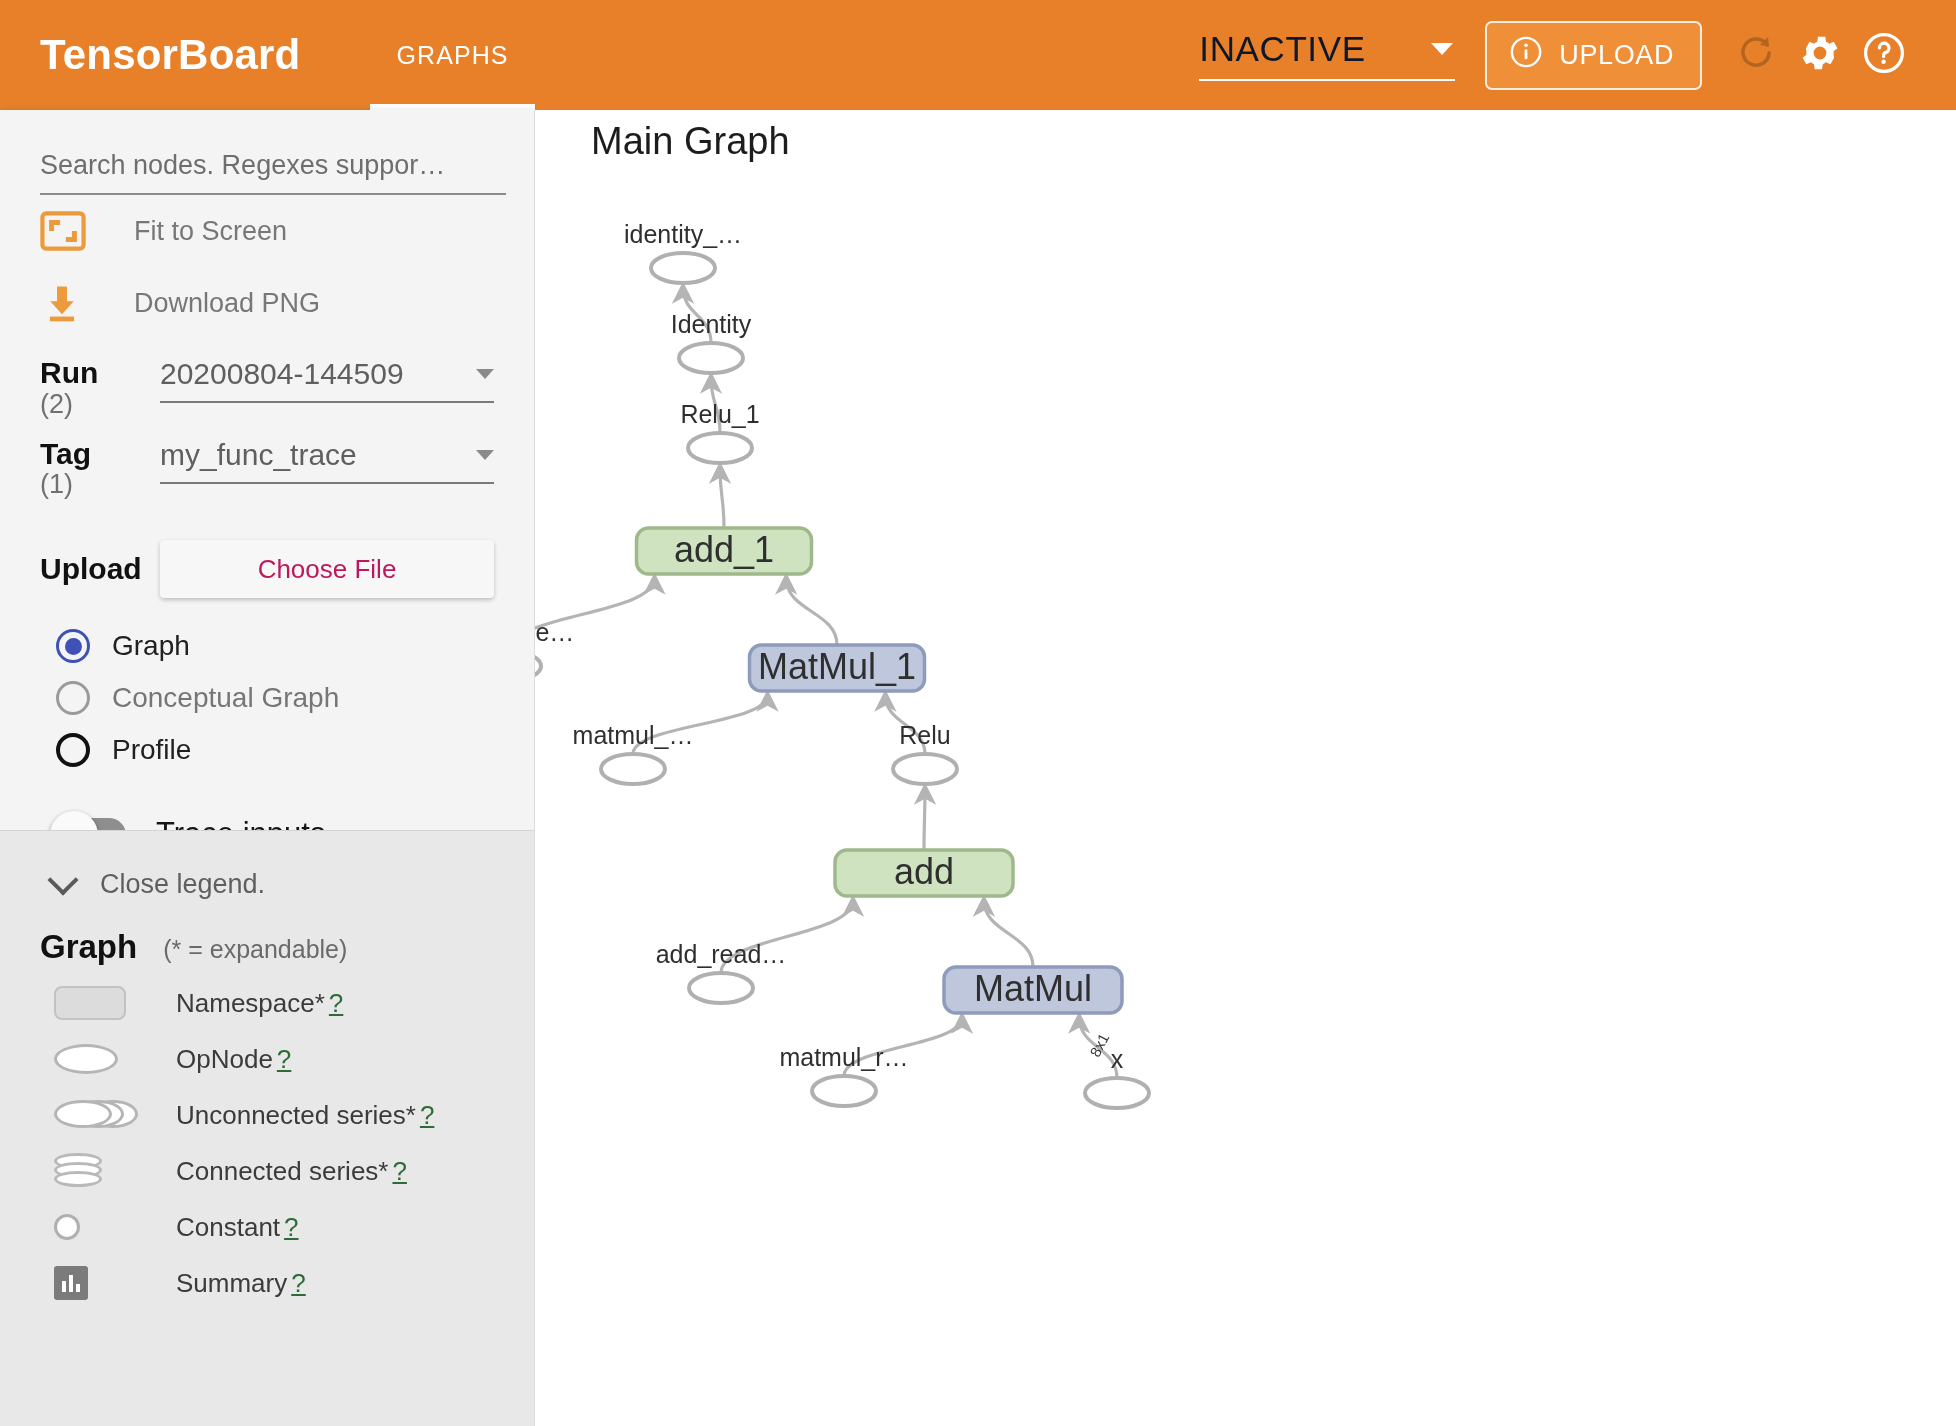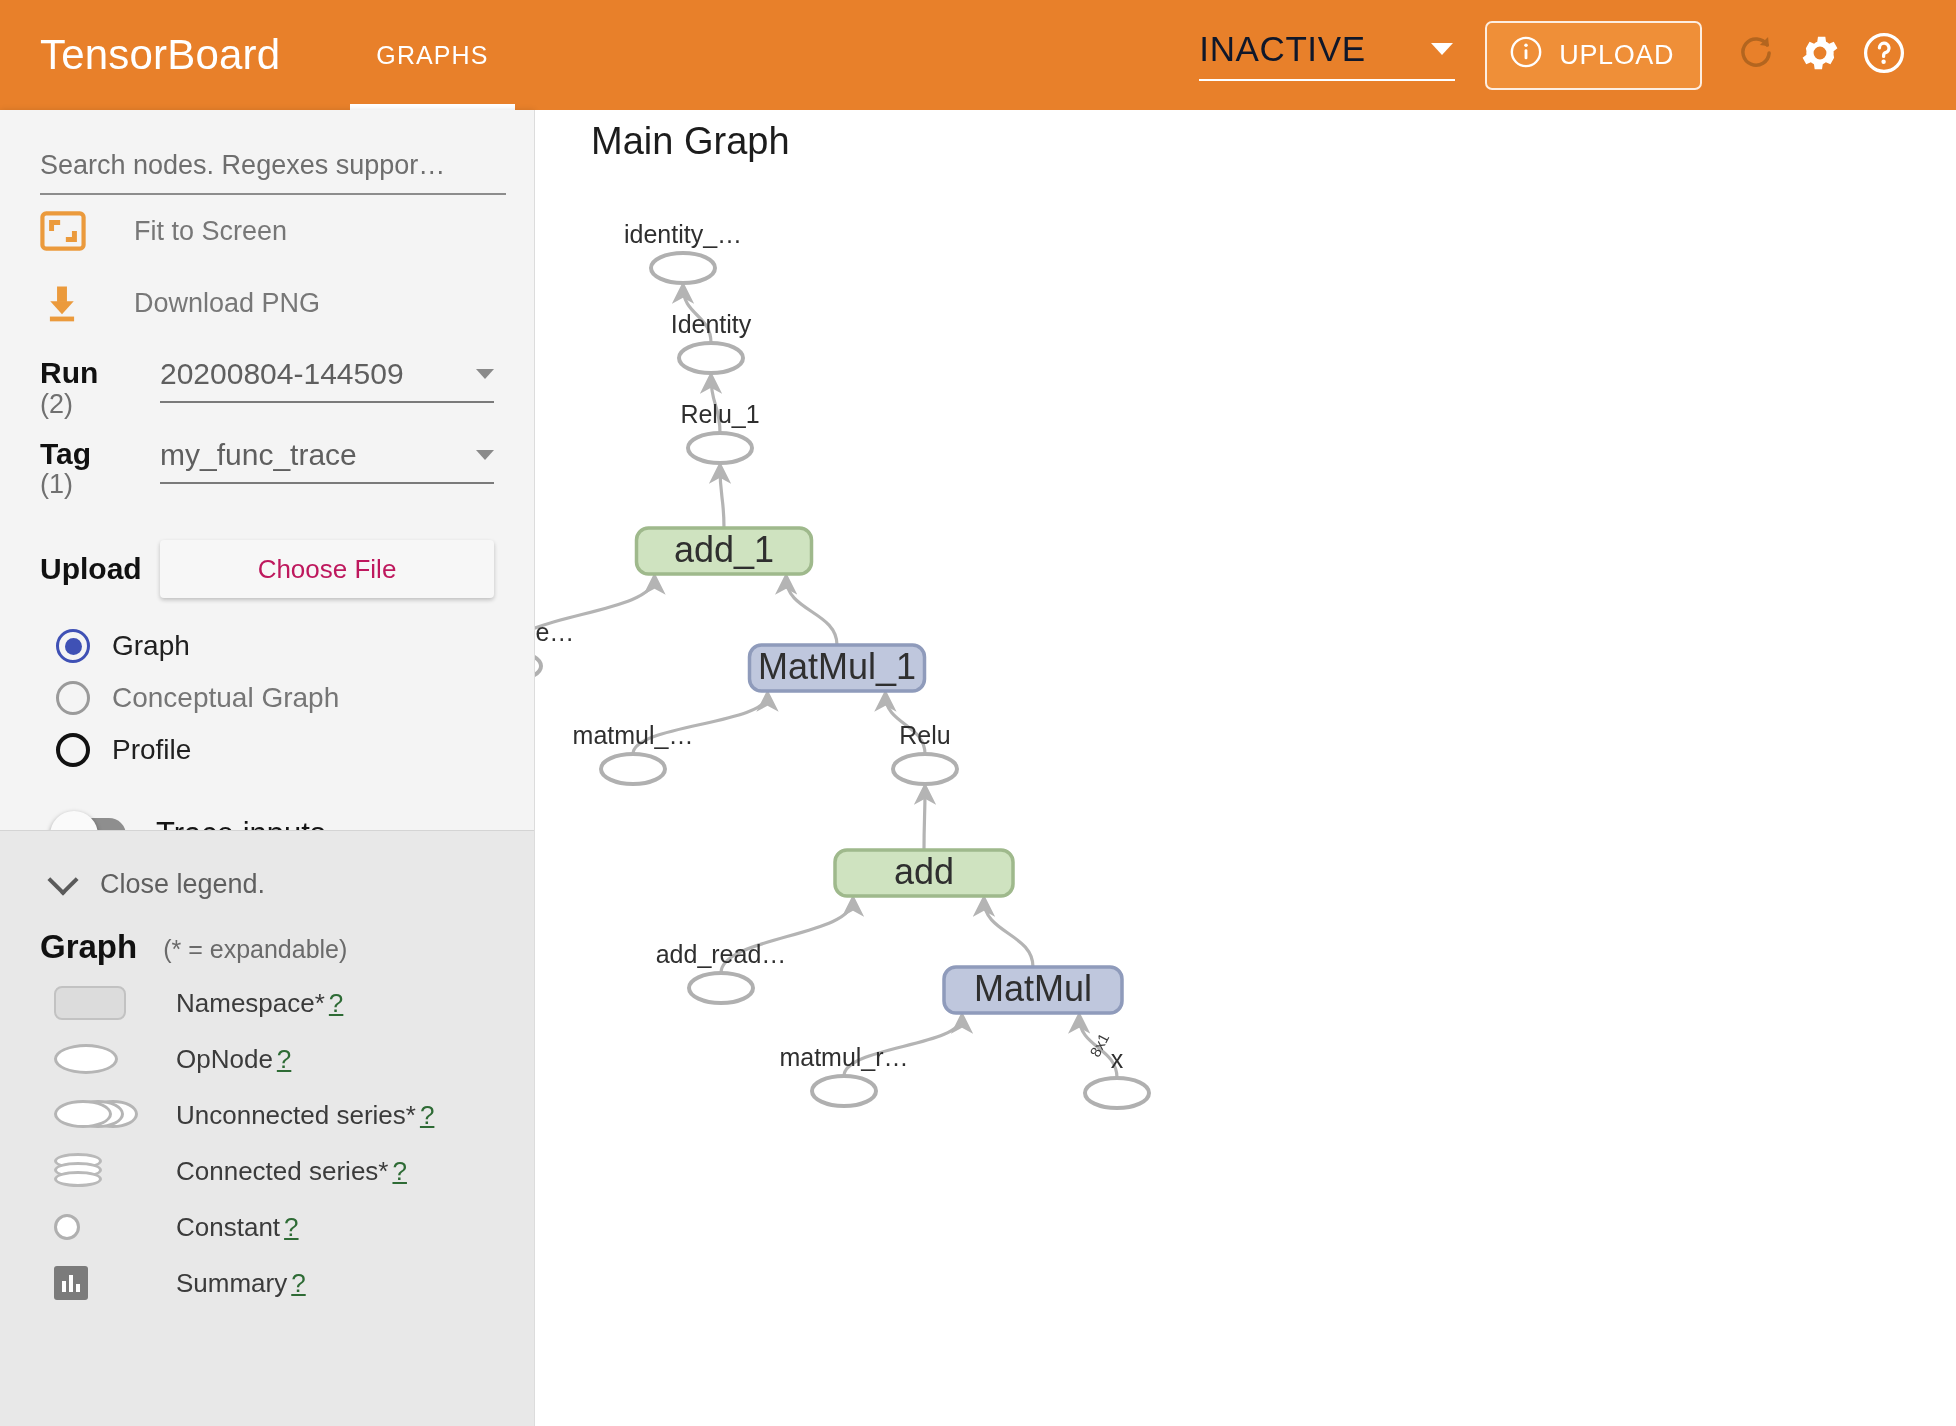--- a/index.html
+++ b/index.html
@@ -13,21 +13,21 @@
 
   
   #app-header {
     position: absolute; top: 0; left: 0;
     width: 1956px; height: 110px;
     background: #e8802a;
     display: flex; align-items: center;
     color: #fff;
   }
   #brand-title {
-    font-size: 42px; font-weight: 400;
+    font-size: 42px; font-weight: 700;
     margin-left: 40px; letter-spacing: .2px;
     color: #ffffff; white-space: nowrap;
   }
   #nav-tabs { display: flex; align-items: stretch; height: 110px; margin-left: 70px; }
   .nav-tab {
     display: flex; align-items: center; justify-content: center;
     padding: 0 26px; font-size: 25px; letter-spacing: 1.1px;
     color: #ffffff; height: 110px; position: relative; cursor: pointer;
   }
   .nav-tab.active::after {

